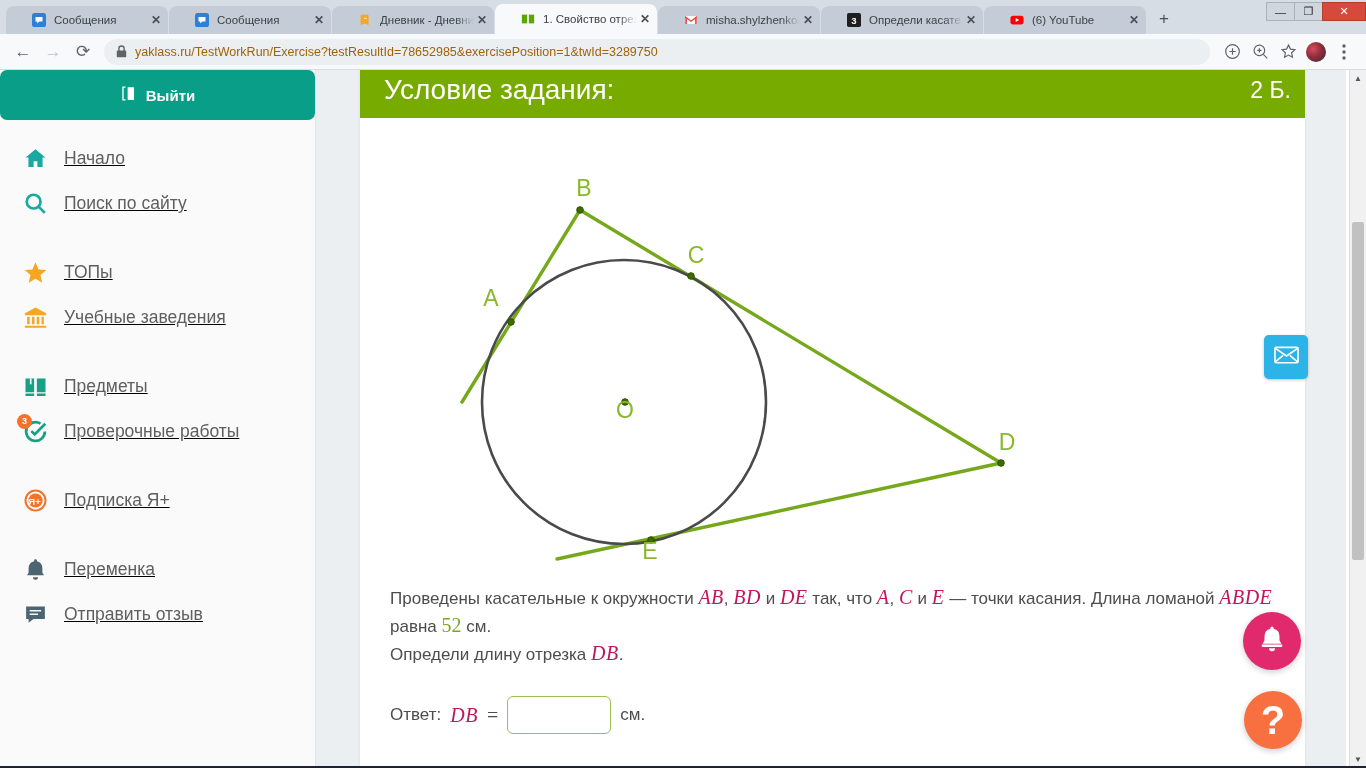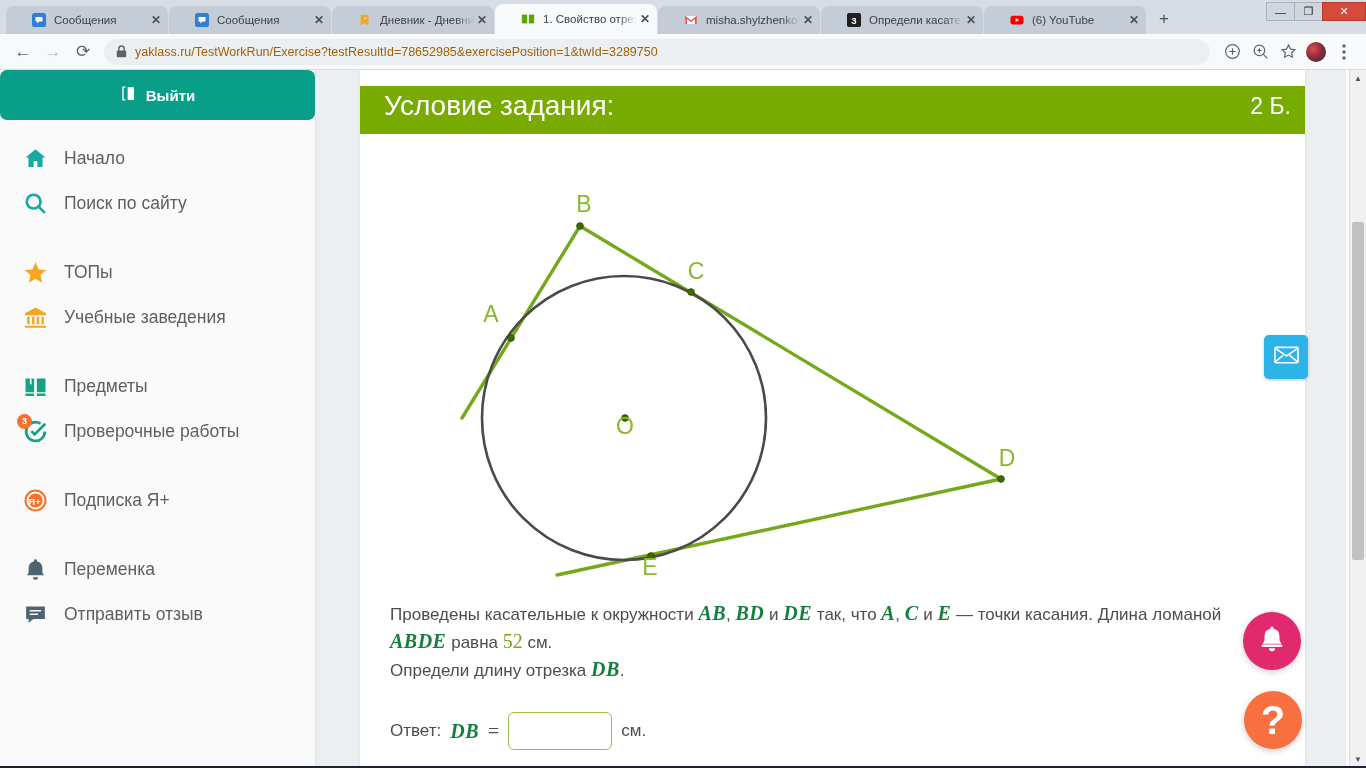--- a/index.html
+++ b/index.html
@@ -139,21 +139,21 @@
   #logout-bar {
     height: 50px;
     background: #089e88;
     display: flex;
     align-items: center;
     justify-content: center;
     gap: 9px;
     border-radius: 7px;
   }
   #logout-bar .lbl { color: #ffffff; font-size: 15px; font-weight: bold; }
-  #nav-list { padding-top: 16px; }
+  #nav-list { padding-top: 16px; text-decoration: underline; }
   .nav-item {
     display: flex;
     align-items: center;
     height: 45px;
     padding-left: 22px;
     gap: 16px;
   }
   .nav-item .nav-ico {
     width: 26px; height: 26px;
     flex: 0 0 26px;
@@ -192,42 +192,42 @@
     min-height: 698px;
     box-shadow: 0 0 3px rgba(0,0,0,.08);
   }
   #task-header {
     background: #78ab00;
     height: 48px;
     display: flex;
     align-items: center;
     justify-content: space-between;
     padding: 0 14px 8px 24px;
-    margin-top: 16px;
+    margin-top: 0px;
   }
   #task-header .ttl { color: #ffffff; font-size: 28px; }
   #task-header .pts { color: #ffffff; font-size: 23px; }
 
   #figure-wrap {
     padding: 18px 0 0 0;
     display: flex;
     justify-content: flex-start;
   }
 
   #task-text {
     padding: 18px 30px 0 30px;
     font-size: 17px;
     color: #4d4d4d;
     line-height: 27px;
   }
   .mathvar {
     font-family: "Liberation Serif", serif;
     font-style: italic;
-    font-weight: bold;
-    color: #15803d;
+    font-weight: normal;
+    color: #be185d;
     font-size: 20px;
     letter-spacing: .5px;
   }
   .mathnum {
     font-family: "Liberation Serif", serif;
     color: #7aa61c;
     font-size: 20px;
   }
   #answer-row {
     padding: 28px 30px 0 30px;

